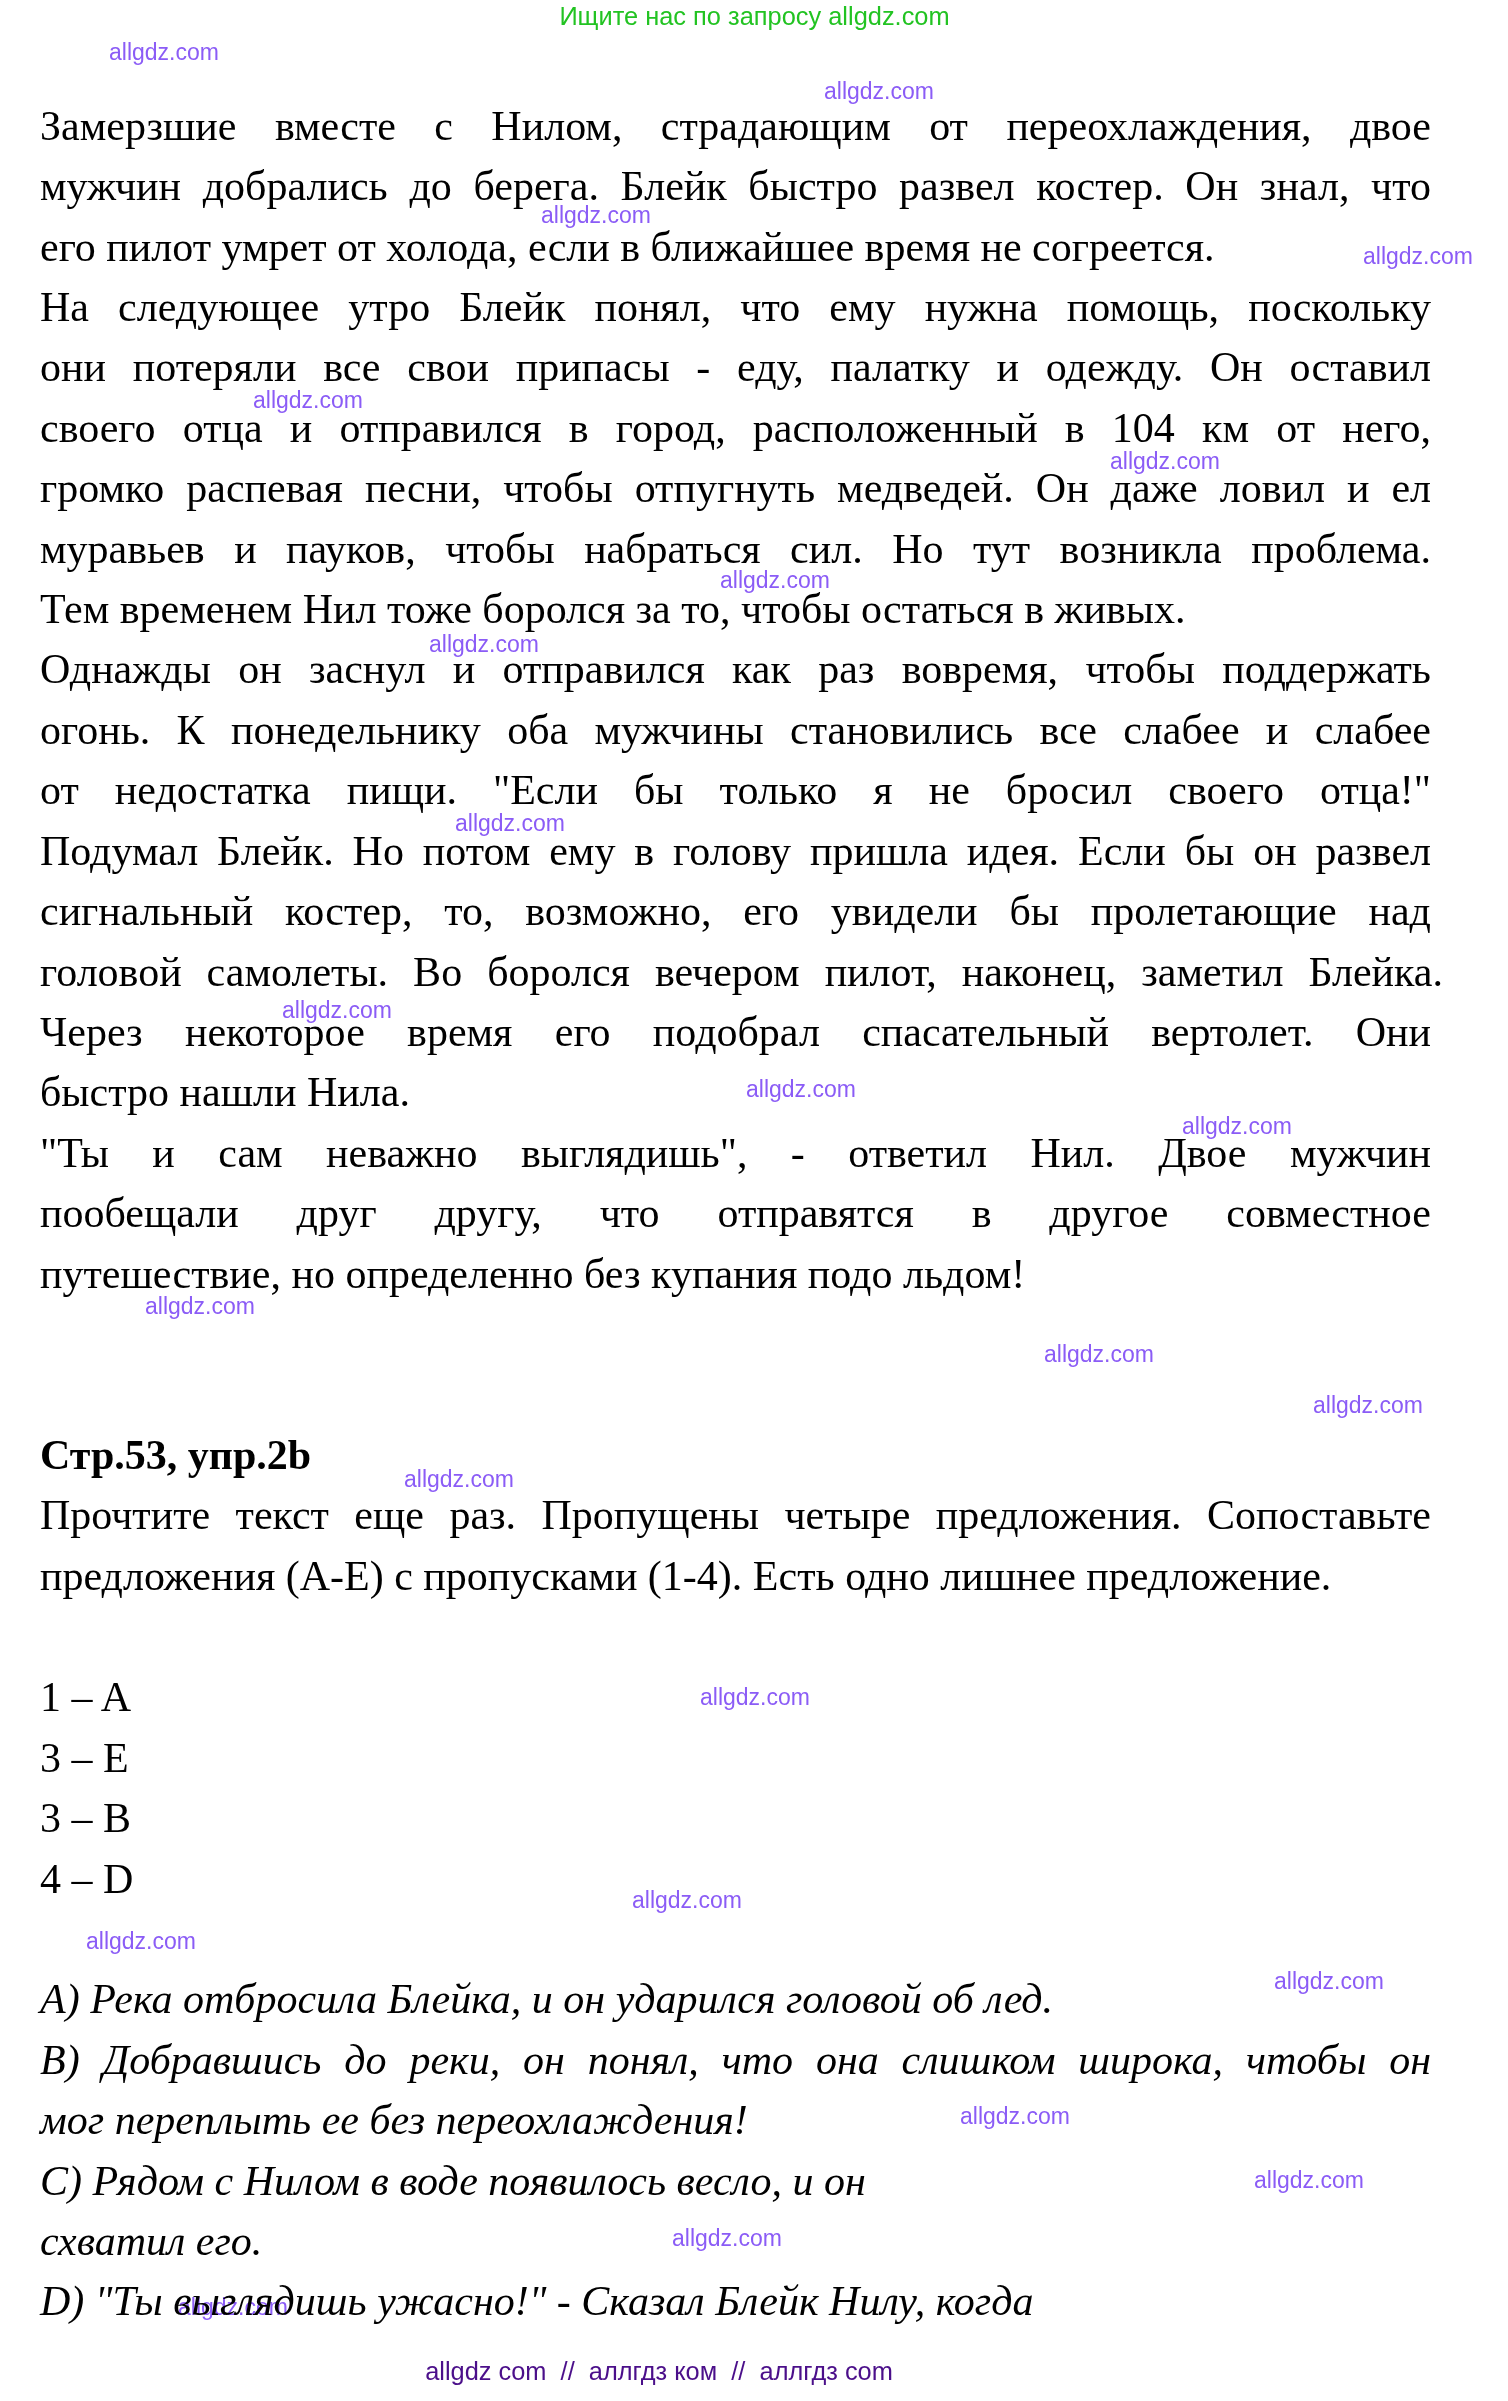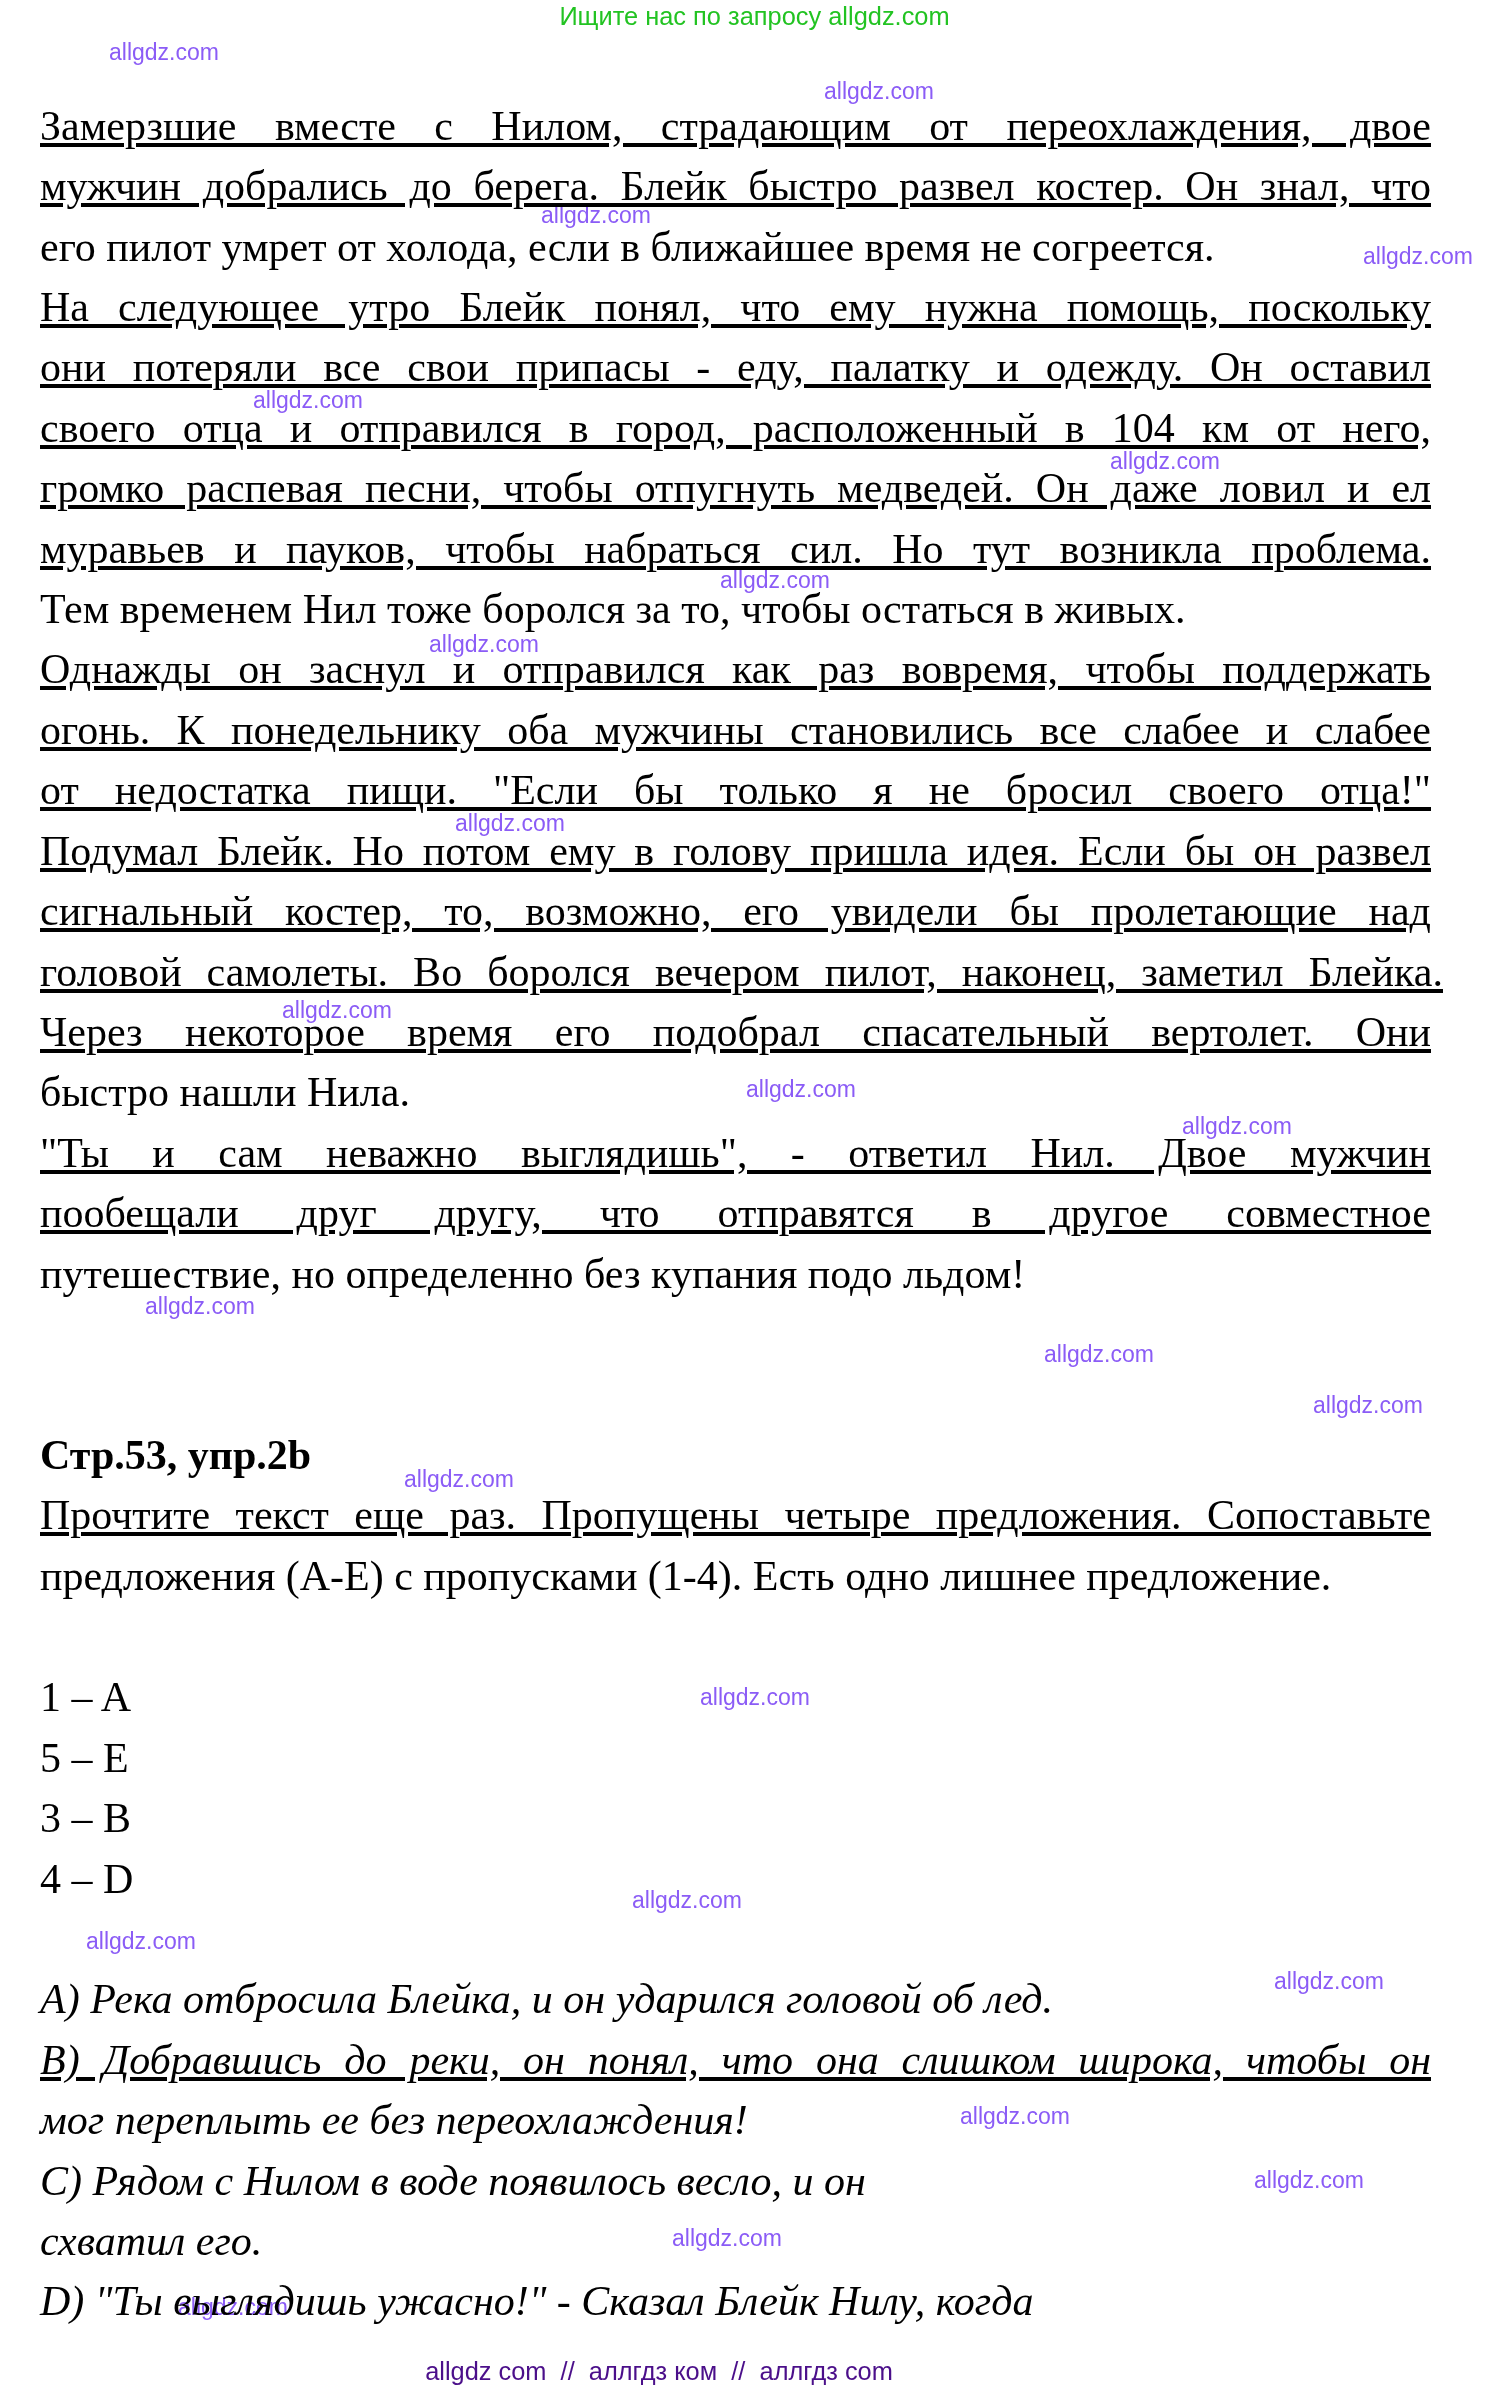--- a/index.html
+++ b/index.html
@@ -2,21 +2,21 @@
 <html style="font-size:12.7px"><head>
 <meta charset="utf-8">
 <style>
   html, body { margin:0; padding:0; background:#ffffff; }
   body { width:1509px; height:2401px; position:relative; overflow:hidden; }
   .hdr { position:absolute; top:0; left:0; width:1509px; text-align:center;
          font-family:"Liberation Sans", sans-serif; font-size:25.4px; color:#22c322; line-height:32px; }
   .wm { position:absolute; font-family:"Liberation Sans", sans-serif; font-size:23px; color:#8b5cf6; line-height:25.4px; white-space:nowrap; }
   .ln { position:absolute; left:40px; width:1391px; font-family:"Liberation Serif", serif;
         font-size:42px; color:#000; line-height:48px; white-space:nowrap; }
-  .just { text-align:justify; text-align-last:justify;text-decoration:underline; }
+  .just { text-align:justify; text-align-last:justify; }
   .it { font-style:italic; }
   .bold { font-weight:bold; }
   .ftr { position:absolute; top:2355px; left:0; width:1318px; text-align:center;
          font-family:"Liberation Sans", sans-serif; font-size:25.4px; color:#4b0f8a; line-height:32px; white-space:pre; }
 </style>
 </head>
 <body>
 
 <div class="hdr">Ищите нас по запросу allgdz.com</div>
 
@@ -67,21 +67,21 @@
   <div class="ln just" style="top:1189px">пообещали друг другу, что отправятся в другое совместное</div>
   <div class="ln" style="top:1250px">путешествие, но определенно без купания подо льдом!</div>
 </div>
 
 <div class="ln bold" style="top:1431px">Стр.53, упр.2b</div>
 <div class="ln just" style="top:1491px">Прочтите текст еще раз. Пропущены четыре предложения. Сопоставьте</div>
 <div class="ln" style="top:1552px">предложения (A-E) с пропусками (1-4). Есть одно лишнее предложение.</div>
 
 <div>
   <div class="ln" style="top:1673px">1 – A</div>
-  <div class="ln" style="top:1734px">5 – E</div>
+  <div class="ln" style="top:1734px">3 – E</div>
   <div class="ln" style="top:1794px">3 – B</div>
   <div class="ln" style="top:1855px">4 – D</div>
 </div>
 
 <div>
   <div class="ln it" style="top:1975px">A) Река отбросила Блейка, и он ударился головой об лед.</div>
   <div class="ln it just" style="top:2036px">B) Добравшись до реки, он понял, что она слишком широка, чтобы он</div>
   <div class="ln it" style="top:2096px">мог переплыть ее без переохлаждения!</div>
   <div class="ln it" style="top:2157px">C) Рядом с Нилом в воде появилось весло, и он</div>
   <div class="ln it" style="top:2217px">схватил его.</div>

